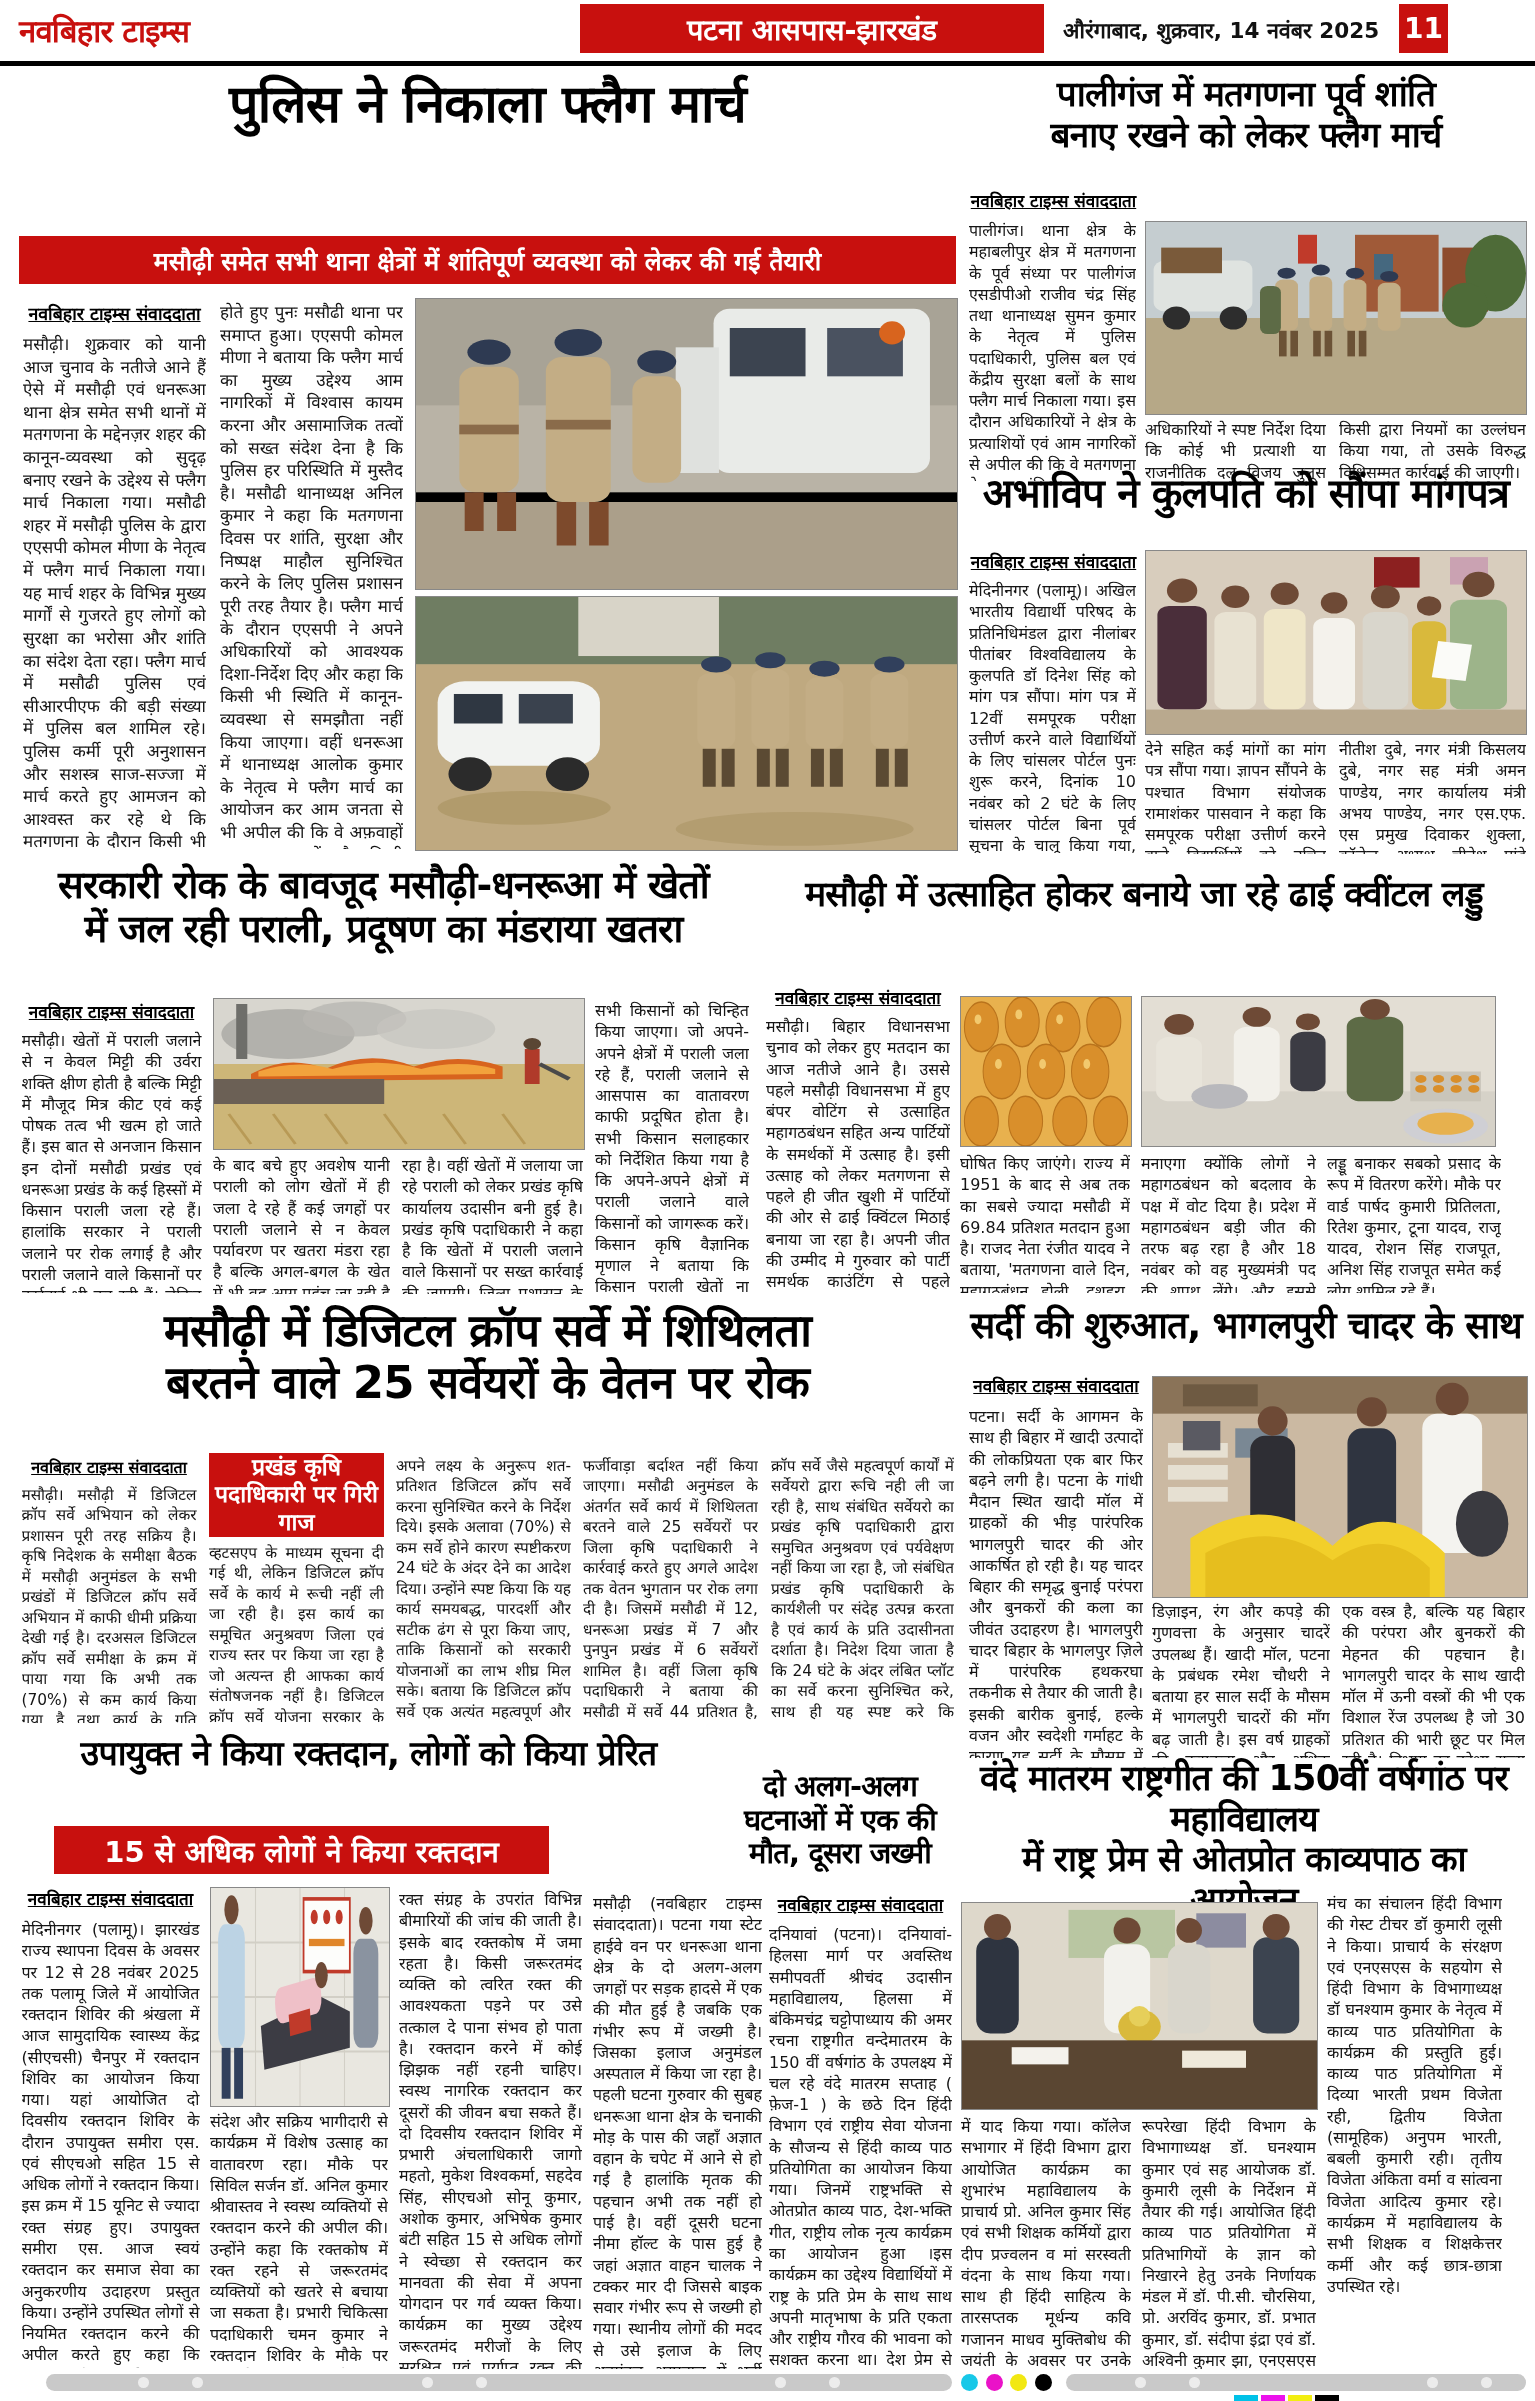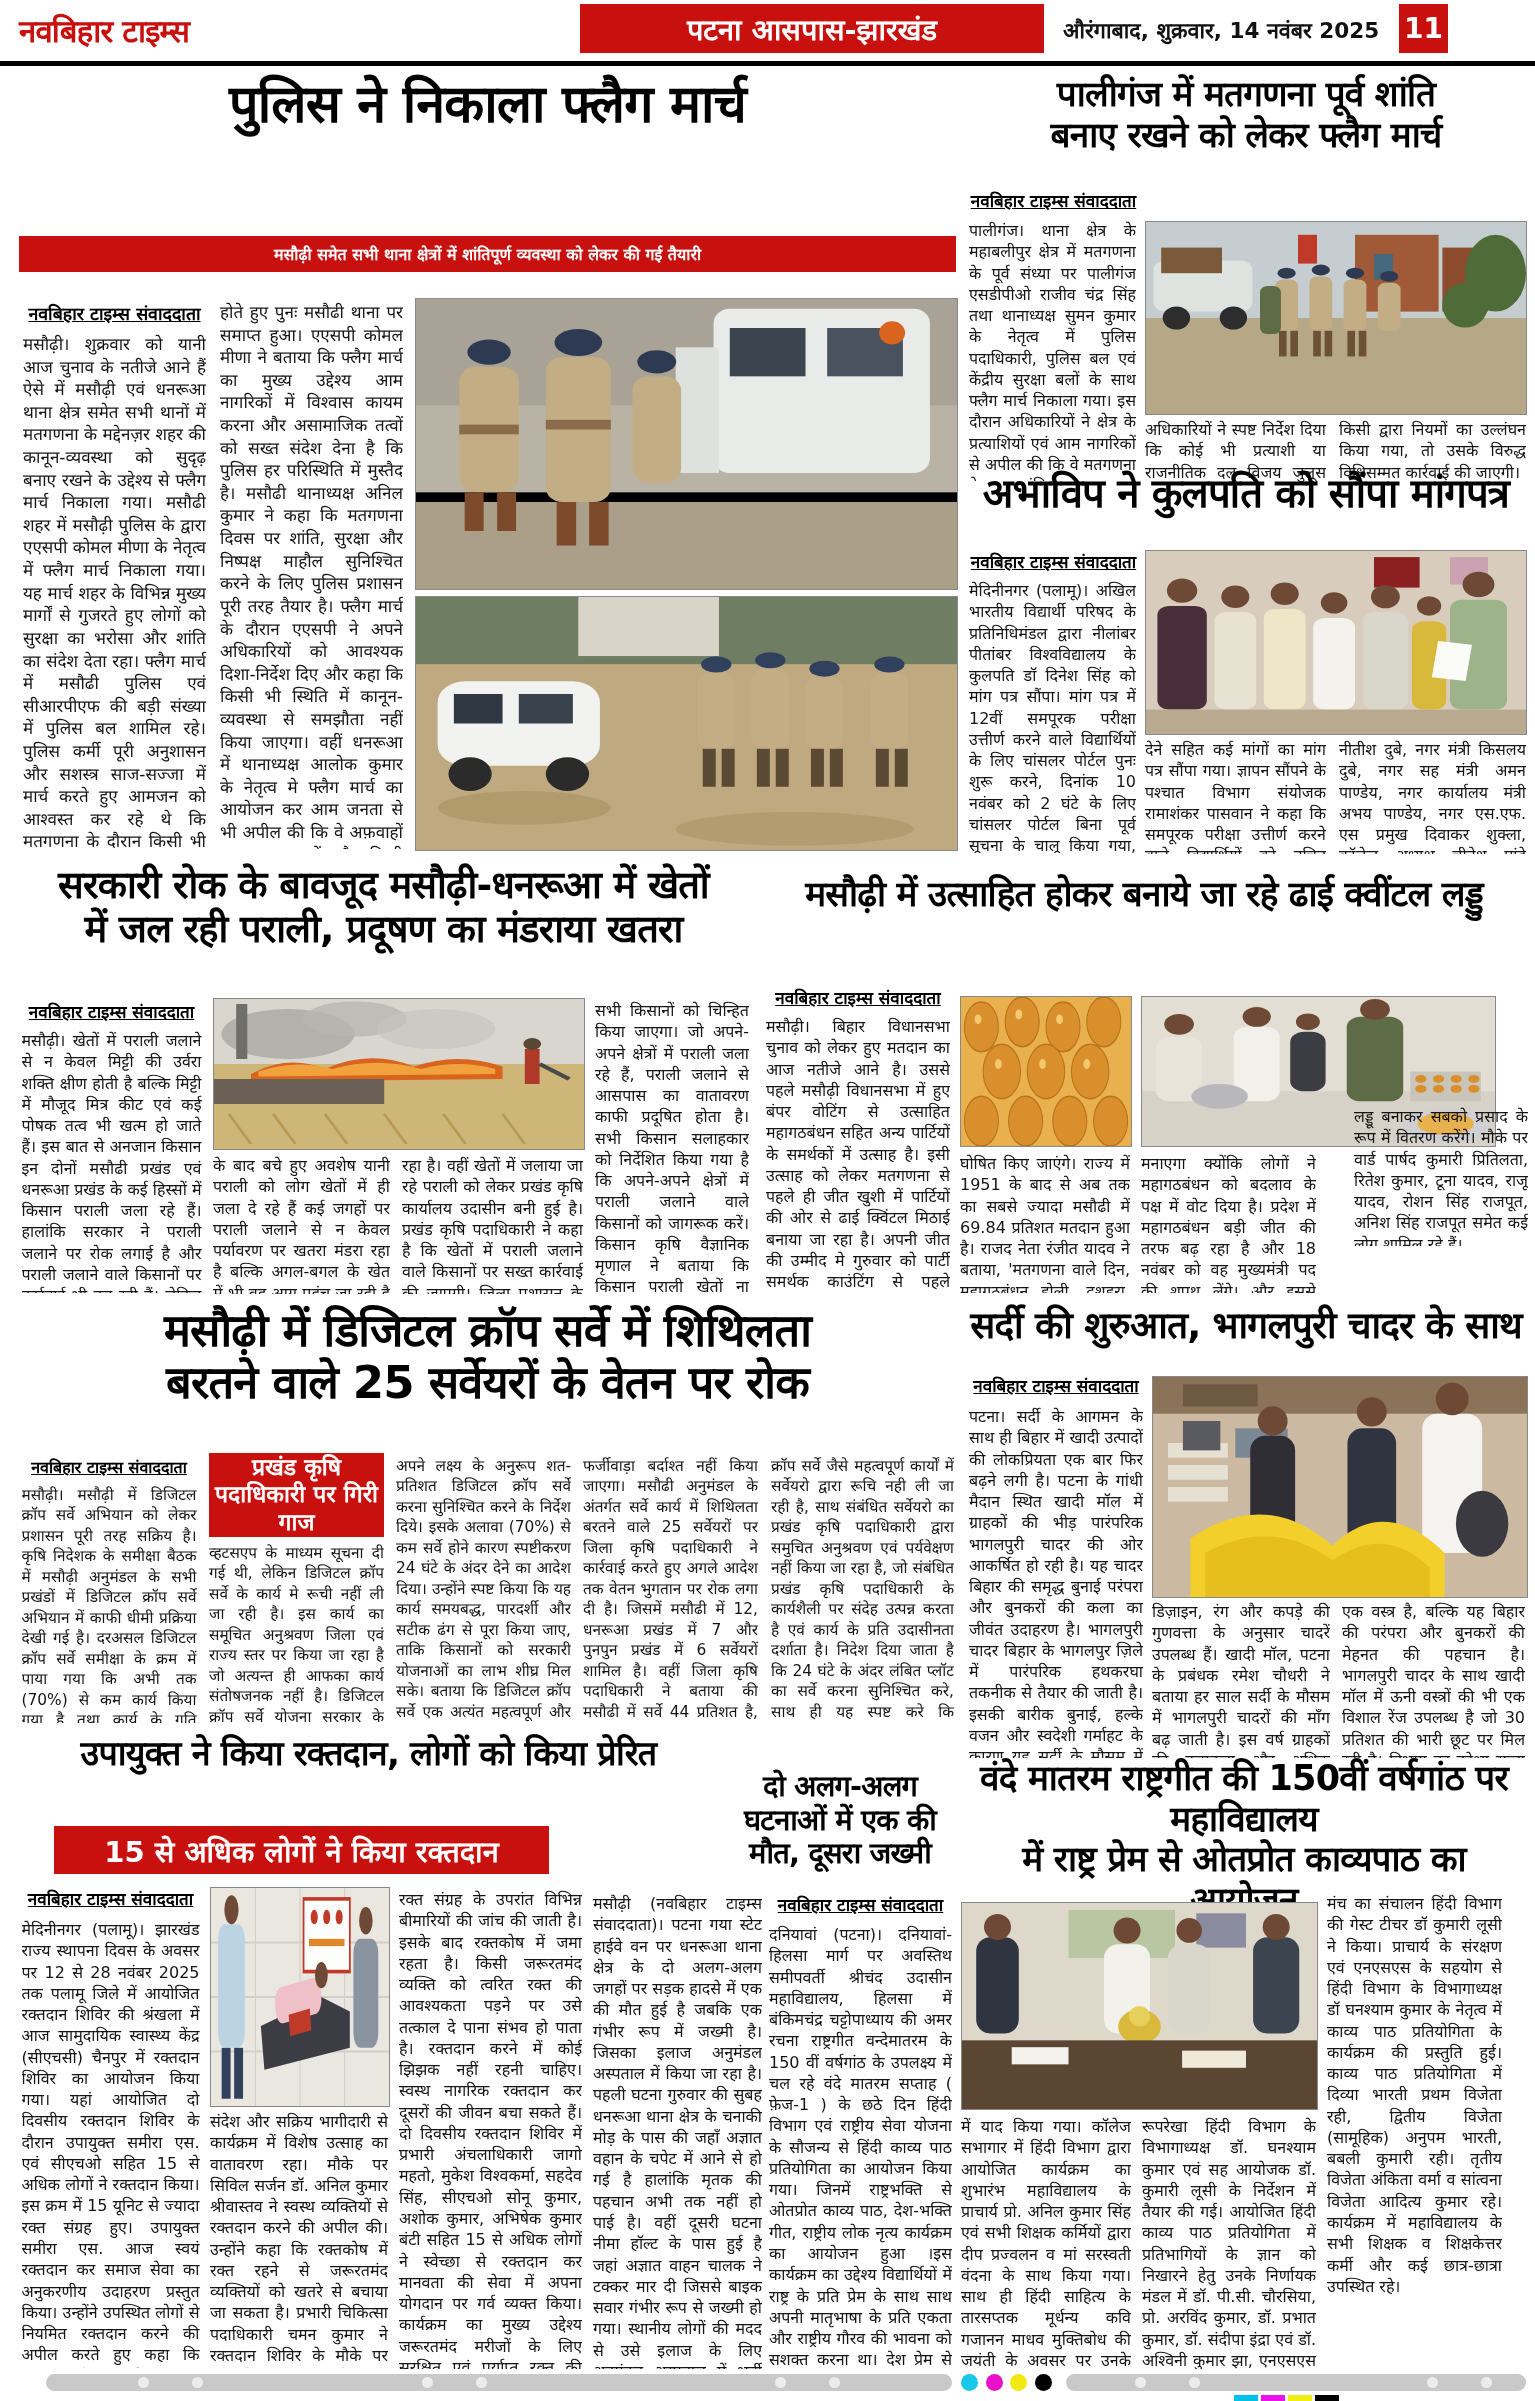--- a/index.html
+++ b/index.html
@@ -36,21 +36,21 @@
     <div class="abs redbox" style="left:1399px;top:3.8px;width:49px;height:49px;font-size:28px;">
       <span>11</span>
     </div>
   </div>
   <div class="abs rule" style="left:0;top:61px;width:1535px;height:5.4px;"></div>
 
   <div>
     <div class="abs headline" style="left:19px;top:74px;width:937px;font-size:52px;">
       <div>पुलिस ने निकाला फ्लैग मार्च</div>
     </div>
-    <div class="abs redbox" style="left:19px;top:236px;width:937px;height:36px;font-size:16px;">
+    <div class="abs redbox" style="left:19px;top:236px;width:937px;height:48px;font-size:25px;">
       <span>मसौढ़ी समेत सभी थाना क्षेत्रों में शांतिपूर्ण व्यवस्था को लेकर की गई तैयारी</span>
     </div>
     <div class="abs byline" style="left:23px;top:301px;width:183px;">नवबिहार टाइम्स संवाददाता</div>
     <div class="abs bodycol" style="left:23px;top:333px;width:183px;height:516px;">मसौढ़ी। शुक्रवार को यानी आज चुनाव के नतीजे आने हैं ऐसे में मसौढ़ी एवं धनरूआ थाना क्षेत्र समेत सभी थानों में मतगणना के मद्देनज़र शहर की कानून-व्यवस्था को सुदृढ़ बनाए रखने के उद्देश्य से फ्लैग मार्च निकाला गया। मसौढी शहर में मसौढ़ी पुलिस के द्वारा एएसपी कोमल मीणा के नेतृत्व में फ्लैग मार्च निकाला गया। यह मार्च शहर के विभिन्न मुख्य मार्गों से गुजरते हुए लोगों को सुरक्षा का भरोसा और शांति का संदेश देता रहा। फ्लैग मार्च में मसौढी पुलिस एवं सीआरपीएफ की बड़ी संख्या में पुलिस बल शामिल रहे। पुलिस कर्मी पूरी अनुशासन और सशस्त्र साज-सज्जा में मार्च करते हुए आमजन को आश्वस्त कर रहे थे कि मतगणना के दौरान किसी भी प्रकार की अप्रिय घटना की संभावना को पुलिस पूरी तरह विफल करेगी। फ्लैग मार्च का रूट मसौढी थाना से शुरू होकर गांधी मैदान रोड रहमतगंज स्टेशन रोड के अलावा कर्पूरी चौक संगत पर</div>
     <div class="abs bodycol" style="left:220px;top:301px;width:183px;height:548px;">होते हुए पुनः मसौढी थाना पर समाप्त हुआ। एएसपी कोमल मीणा ने बताया कि फ्लैग मार्च का मुख्य उद्देश्य आम नागरिकों में विश्वास कायम करना और असामाजिक तत्वों को सख्त संदेश देना है कि पुलिस हर परिस्थिति में मुस्तैद है। मसौढी थानाध्यक्ष अनिल कुमार ने कहा कि मतगणना दिवस पर शांति, सुरक्षा और निष्पक्ष माहौल सुनिश्चित करने के लिए पुलिस प्रशासन पूरी तरह तैयार है। फ्लैग मार्च के दौरान एएसपी ने अपने अधिकारियों को आवश्यक दिशा-निर्देश दिए और कहा कि किसी भी स्थिति में कानून-व्यवस्था से समझौता नहीं किया जाएगा। वहीं धनरूआ में थानाध्यक्ष आलोक कुमार के नेतृत्व मे फ्लैग मार्च का आयोजन कर आम जनता से भी अपील की कि वे अफ़वाहों पर ध्यान न दें और किसी संदिग्ध गतिविधि की तुरंत सूचना पुलिस को दें। मार्च के दौरान शहर के मुख्य चौराहों और संवेदनशील इलाकों में विशेष सतर्कता बरती गई।</div>
 
     <div class="photo" style="left:415px;top:298px;width:541px;height:290px;">
       <svg viewBox="0 0 100 60" preserveAspectRatio="none">
         <rect x="0" y="0" width="100" height="60" fill="#b9b3a6"></rect>
         <rect x="0" y="0" width="100" height="22" fill="#a8a396"></rect>
@@ -300,21 +300,21 @@
             <circle cx="84" cy="37" r="1.6"></circle>
             <circle cx="89" cy="37" r="1.6"></circle>
             <circle cx="94" cy="37" r="1.6"></circle>
         </g>
         <ellipse cx="86" cy="52" rx="12" ry="7" fill="#cfcfd4"></ellipse>
         <ellipse cx="86" cy="51" rx="8" ry="4.5" fill="#e7b14e"></ellipse>
       </svg>
     </div>
     <div class="abs bodycol" style="left:960px;top:1153px;width:170px;height:140px;font-size:16px;">घोषित किए जाएंगे। राज्य में 1951 के बाद से अब तक का सबसे ज्यादा मसौढी में 69.84 प्रतिशत मतदान हुआ है। राजद नेता रंजीत यादव ने बताया, 'मतगणना वाले दिन, महागठबंधन होली, दशहरा, दिवाली और ईद</div>
     <div class="abs bodycol" style="left:1141px;top:1153px;width:175px;height:140px;font-size:16px;">मनाएगा क्योंकि लोगों ने महागठबंधन को बदलाव के पक्ष में वोट दिया है। प्रदेश में महागठबंधन बड़ी जीत की तरफ बढ़ रहा है और 18 नवंबर को वह मुख्यमंत्री पद की शपथ लेंगे। और इससे पहले मसौढी विधानसभा में ढाई क्विंटल</div>
-    <div class="abs bodycol" style="left:1327px;top:1106px;width:174px;height:140px;font-size:16px;margin-left:27px;">लड्डू बनाकर सबको प्रसाद के रूप में वितरण करेंगे। मौके पर वार्ड पार्षद कुमारी प्रितिलता, रितेश कुमार, टूना यादव, राजू यादव, रोशन सिंह राजपूत, अनिश सिंह राजपूत समेत कई लोग शामिल रहे हैं।</div>
+    <div class="abs bodycol" style="left:1327px;top:1153px;width:174px;height:140px;font-size:16px;">लड्डू बनाकर सबको प्रसाद के रूप में वितरण करेंगे। मौके पर वार्ड पार्षद कुमारी प्रितिलता, रितेश कुमार, टूना यादव, राजू यादव, रोशन सिंह राजपूत, अनिश सिंह राजपूत समेत कई लोग शामिल रहे हैं।</div>
   </div>
 
   <div>
     <div class="abs headline" style="left:19px;top:1305px;width:937px;font-size:45px;">
       <div>मसौढ़ी में डिजिटल क्रॉप सर्वे में शिथिलता</div>
       <div>बरतने वाले 25 सर्वेयरों के वेतन पर रोक</div>
     </div>
     <div class="abs byline" style="left:21.5px;top:1456px;width:175px;font-size:16px;">नवबिहार टाइम्स संवाददाता</div>
     <div class="abs bodycol" style="left:21.5px;top:1485px;width:175px;height:238px;font-size:15.4px;">मसौढ़ी। मसौढ़ी में डिजिटल क्रॉप सर्वे अभियान को लेकर प्रशासन पूरी तरह सक्रिय है। कृषि निदेशक के समीक्षा बैठक में मसौढ़ी अनुमंडल के सभी प्रखंडों में डिजिटल क्रॉप सर्वे अभियान में काफी धीमी प्रक्रिया देखी गई है। दरअसल डिजिटल क्रॉप सर्वे समीक्षा के क्रम में पाया गया कि अभी तक (70%) से कम कार्य किया गया है तथा कार्य के गति अत्यन्त धीमी है ज्ञातव्य हो कि डिजिटल क्रॉप सर्वे के कार्य निर्धारित तिथि दिनांक 14.11.2025 तक पूरा करना है। इसके लिए सभी को अद्योहस्ताक्षरी के द्वारा बार-बार मोबाईल के द्वारा</div>
     <div class="abs redbox" style="left:209px;top:1453px;width:175px;height:84px;font-size:23px;line-height:1.2;padding:3.1px;box-sizing:border-box;">

